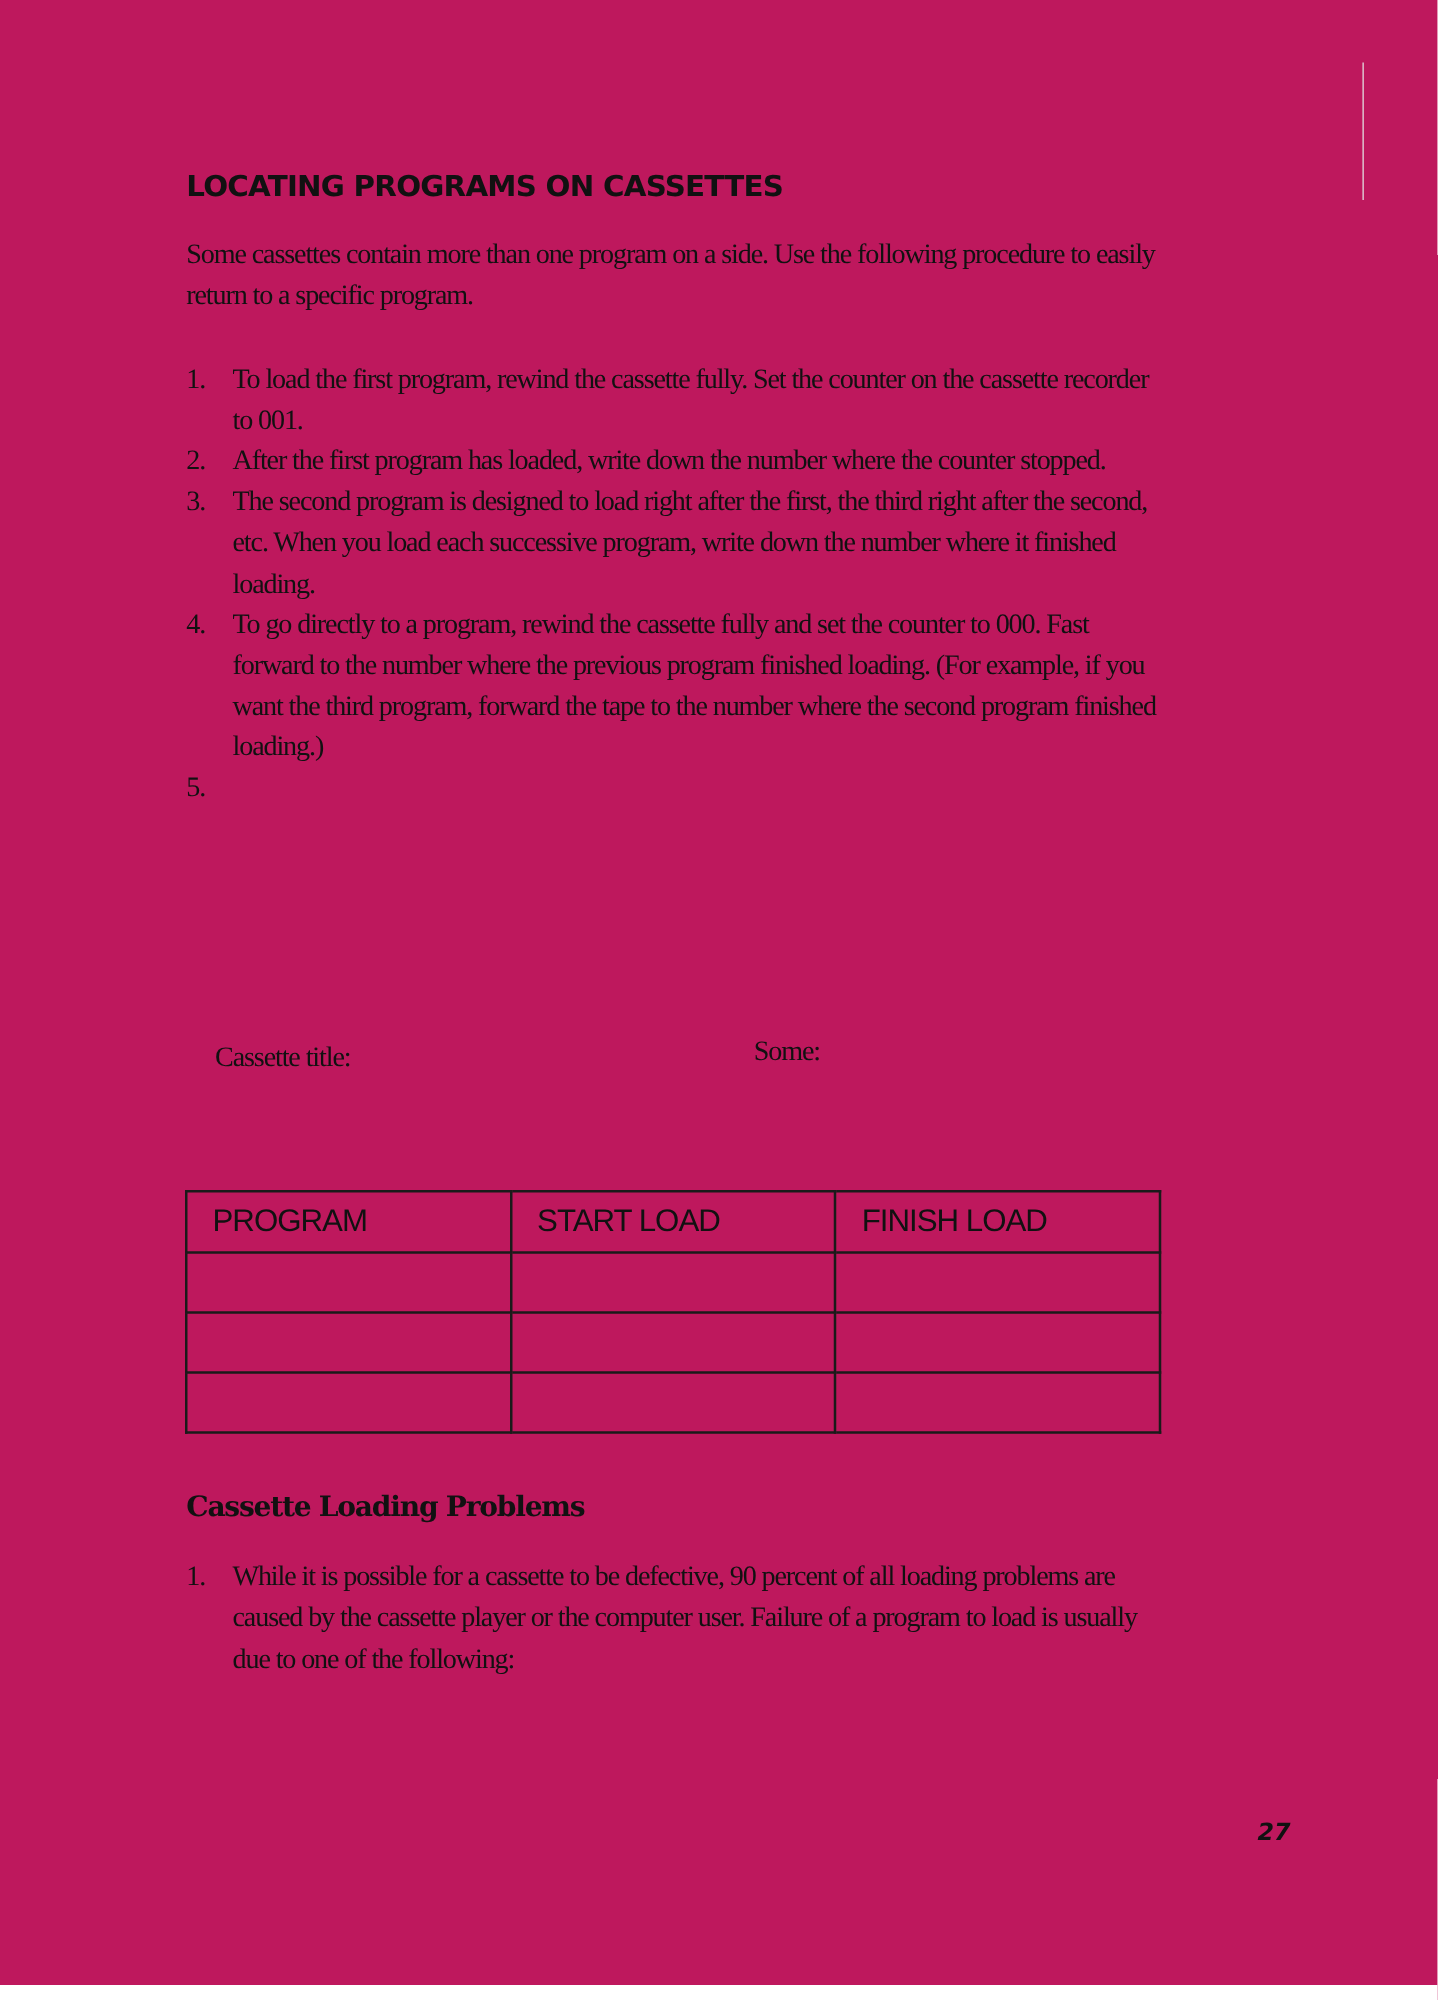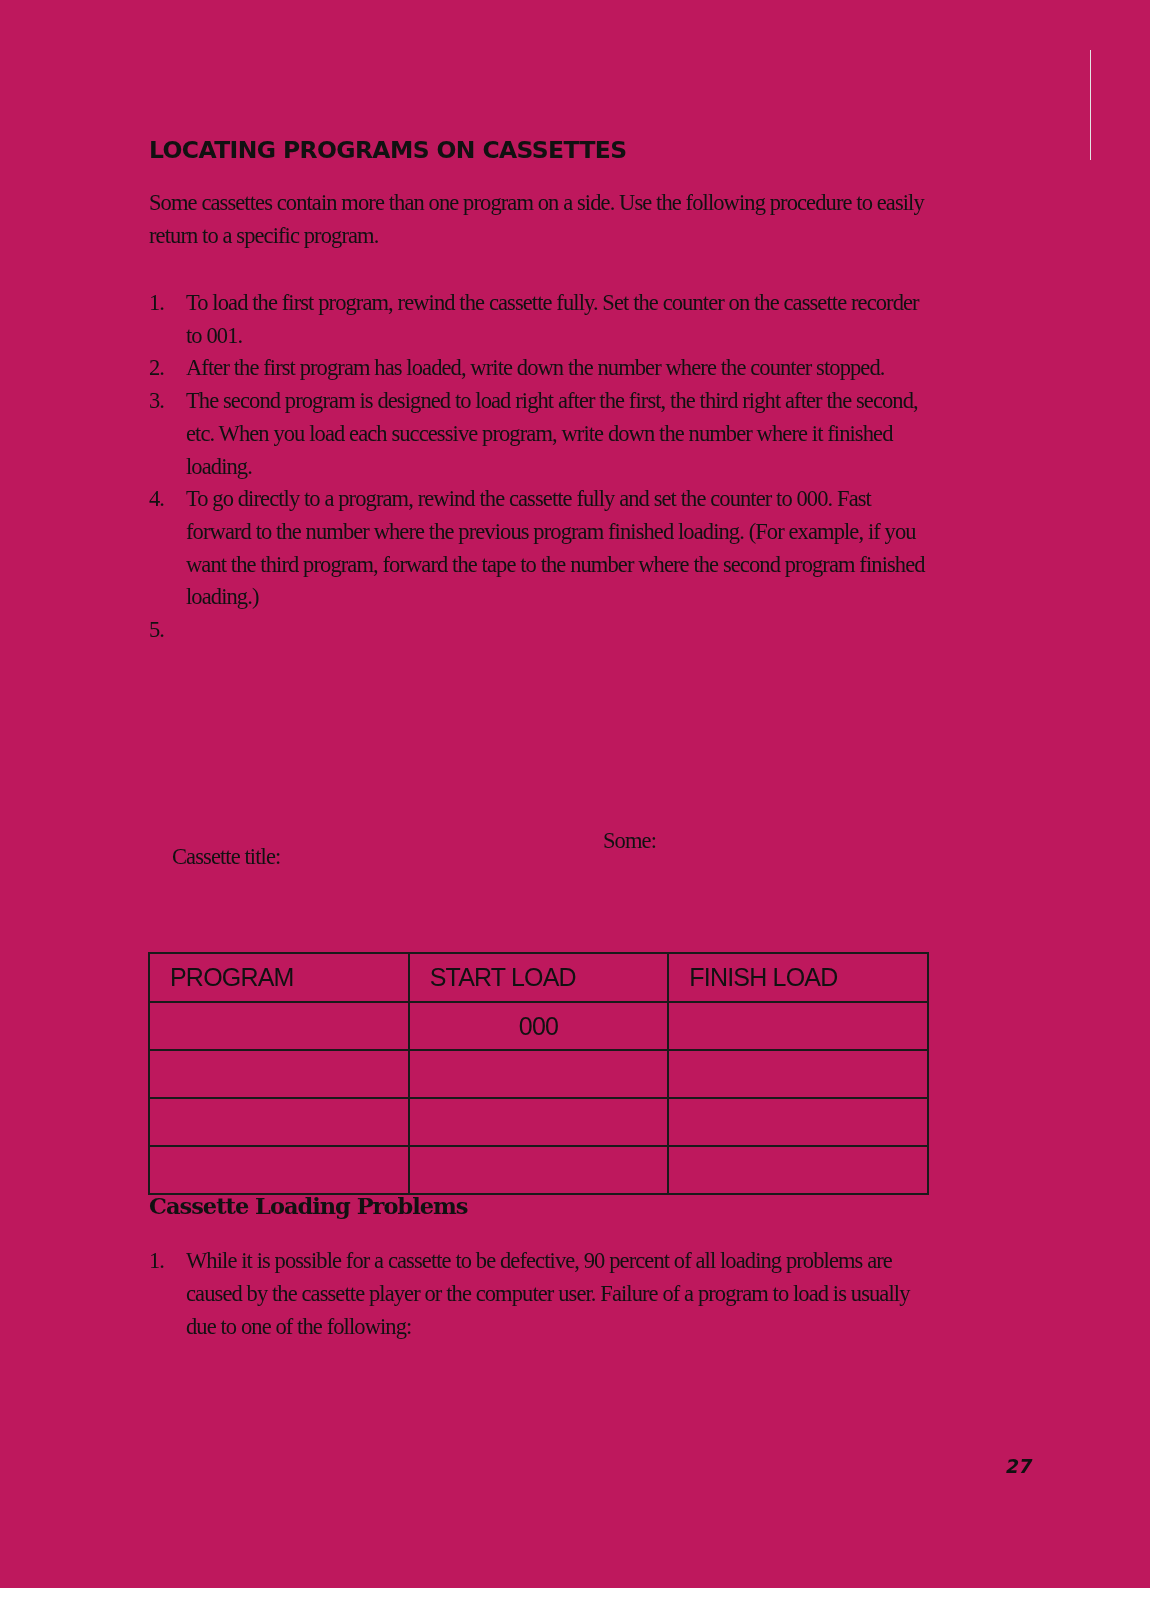--- a/index.html
+++ b/index.html
@@ -11,21 +11,21 @@
       font-family: "DejaVu Sans", sans-serif; font-weight: bold;
       font-size: 23px; letter-spacing: -0.6px; margin: 0;
       transform: scaleX(1.02); transform-origin: left;
     }
     .serif { font-family: Liberation Serif, serif; font-size: 22.5px; letter-spacing: -0.9px; }
     .intro { position: absolute; left: 149px; top: 186px; width: 790px; line-height: 33px; margin: 0; }
     .steps { position: absolute; left: 149px; top: 287px; width: 790px; margin: 0; padding: 0; list-style: none; }
     .steps li { position: relative; padding-left: 37px; line-height: 32.7px; }
     .steps .num { position: absolute; left: 0; top: 0; }
     .form-labels { position: absolute; left: 172px; top: 828px; width: 700px; height: 34px; }
-    .form-labels .lbl-title { position: absolute; left: 0; top: 16px; }
+    .form-labels .lbl-title { position: absolute; left: 0; top: 5px; }
     .form-labels .lbl-side { position: absolute; left: 431px; top: 0; }
     table.log {
       position: absolute; left: 148px; top: 952px; width: 781px;
       border-collapse: collapse; table-layout: fixed;
       font-family: "Liberation Sans", sans-serif; font-size: 25px; letter-spacing: -0.8px;
     }
     table.log th, table.log td { border: 2px solid #1a1a1a; height: 46px; padding: 0 20px; }
     table.log th { text-align: left; font-weight: normal; height: 47px; }
     table.log td.center { text-align: center; }
     .sub-heading {
@@ -81,25 +81,20 @@
     <thead>
       <tr>
         <th>PROGRAM</th>
         <th>START LOAD</th>
         <th>FINISH LOAD</th>
       </tr>
     </thead>
     <tbody>
       <tr>
         <td></td>
-        <td class="center">000</td>
-        <td></td>
-      </tr>
-      <tr>
-        <td></td>
         <td class="center"></td>
         <td></td>
       </tr>
       <tr>
         <td></td>
         <td class="center"></td>
         <td></td>
       </tr>
       <tr>
         <td></td>

